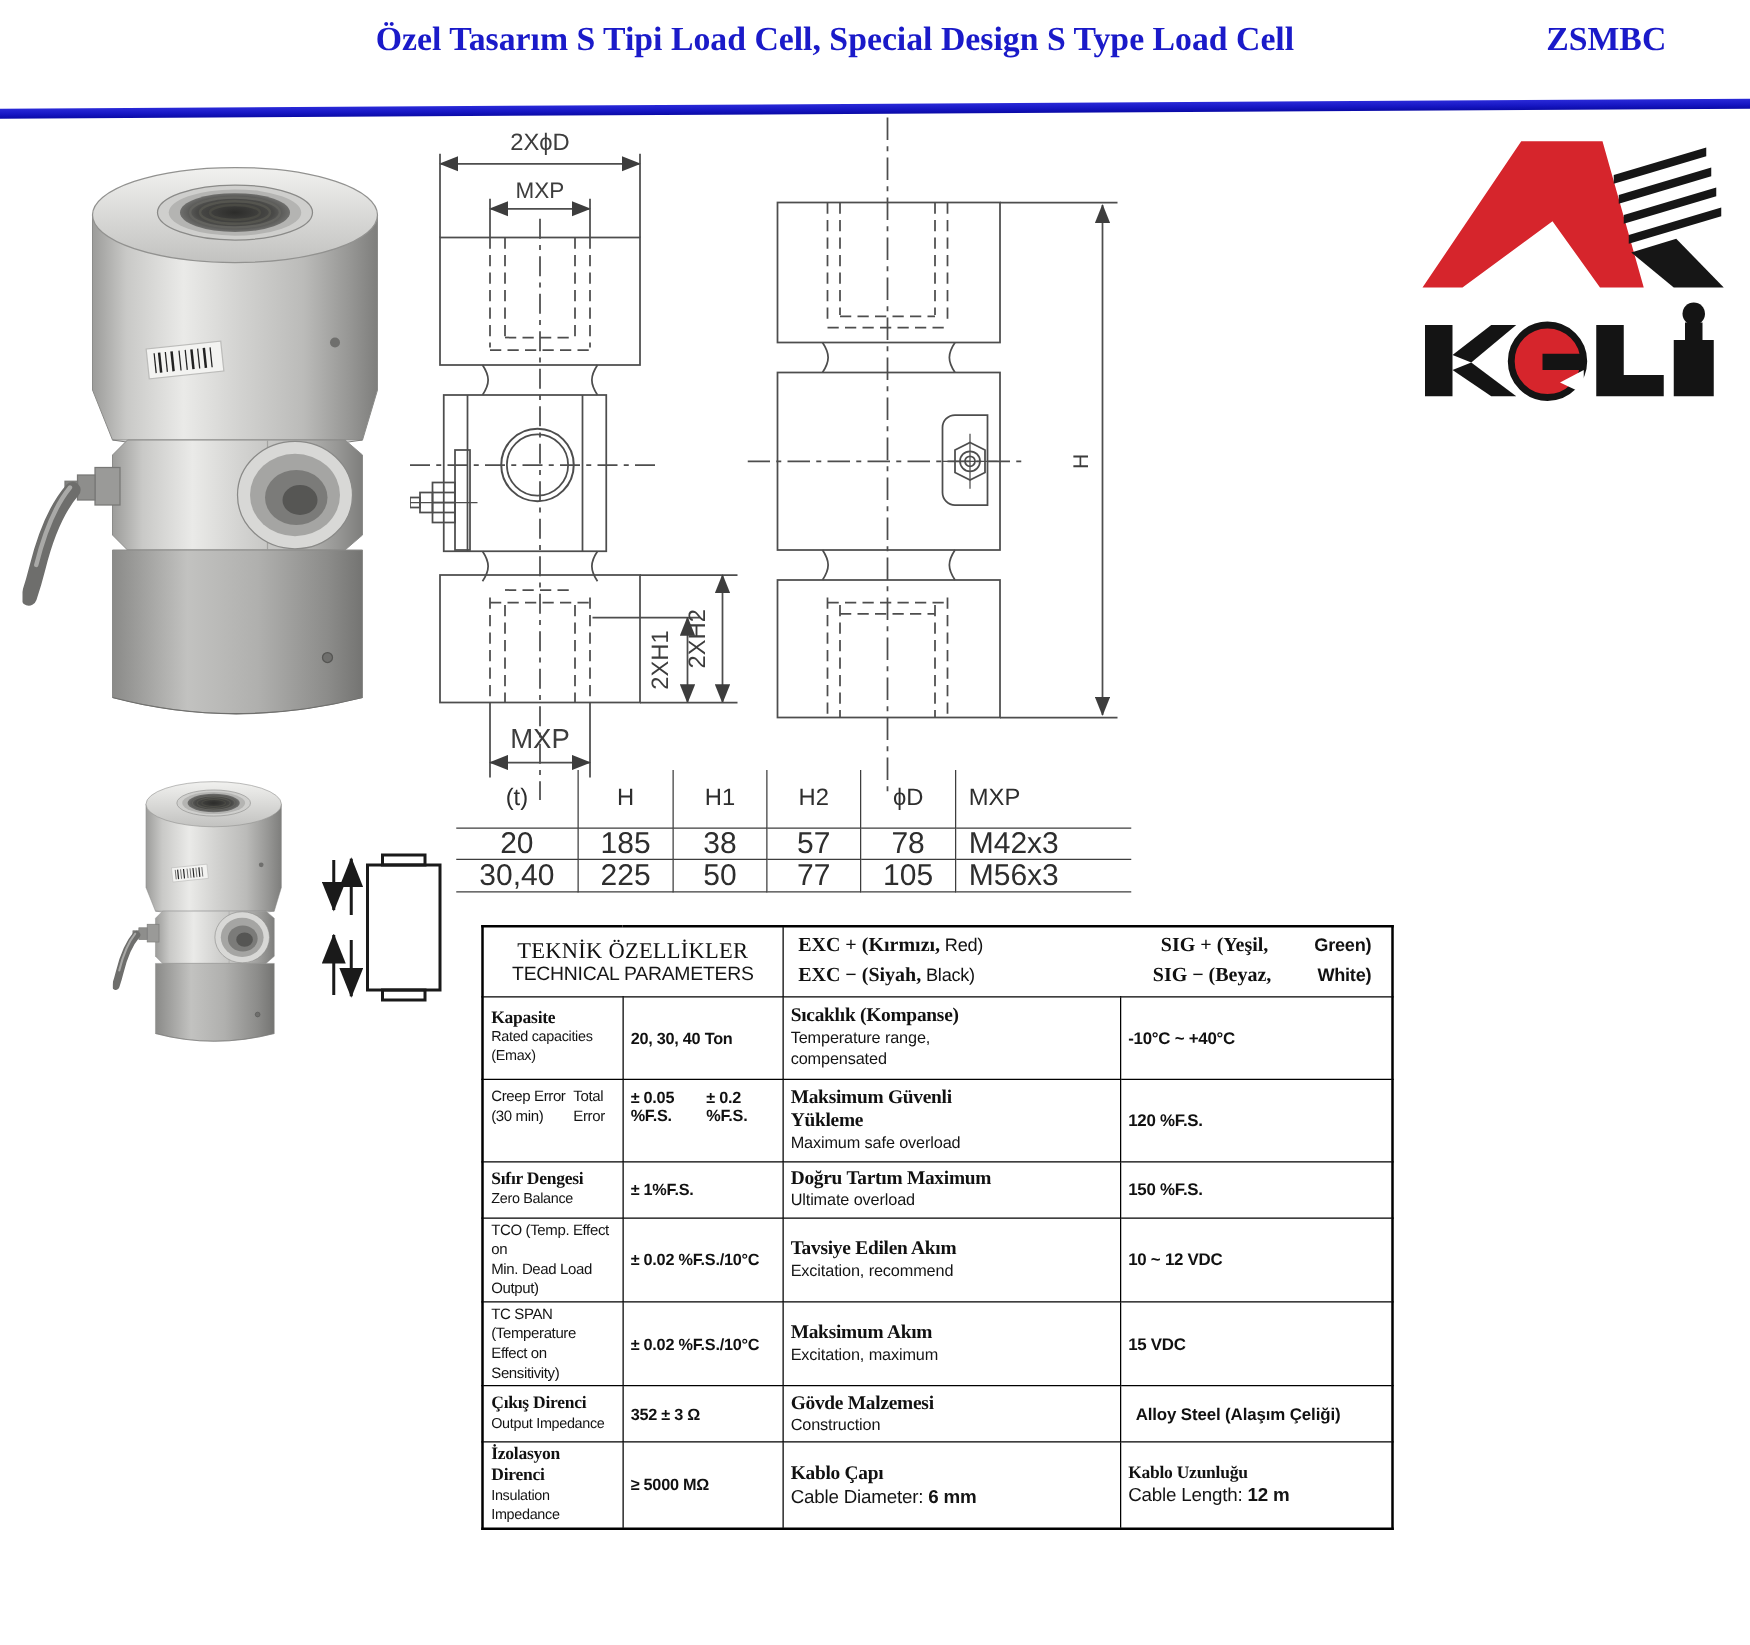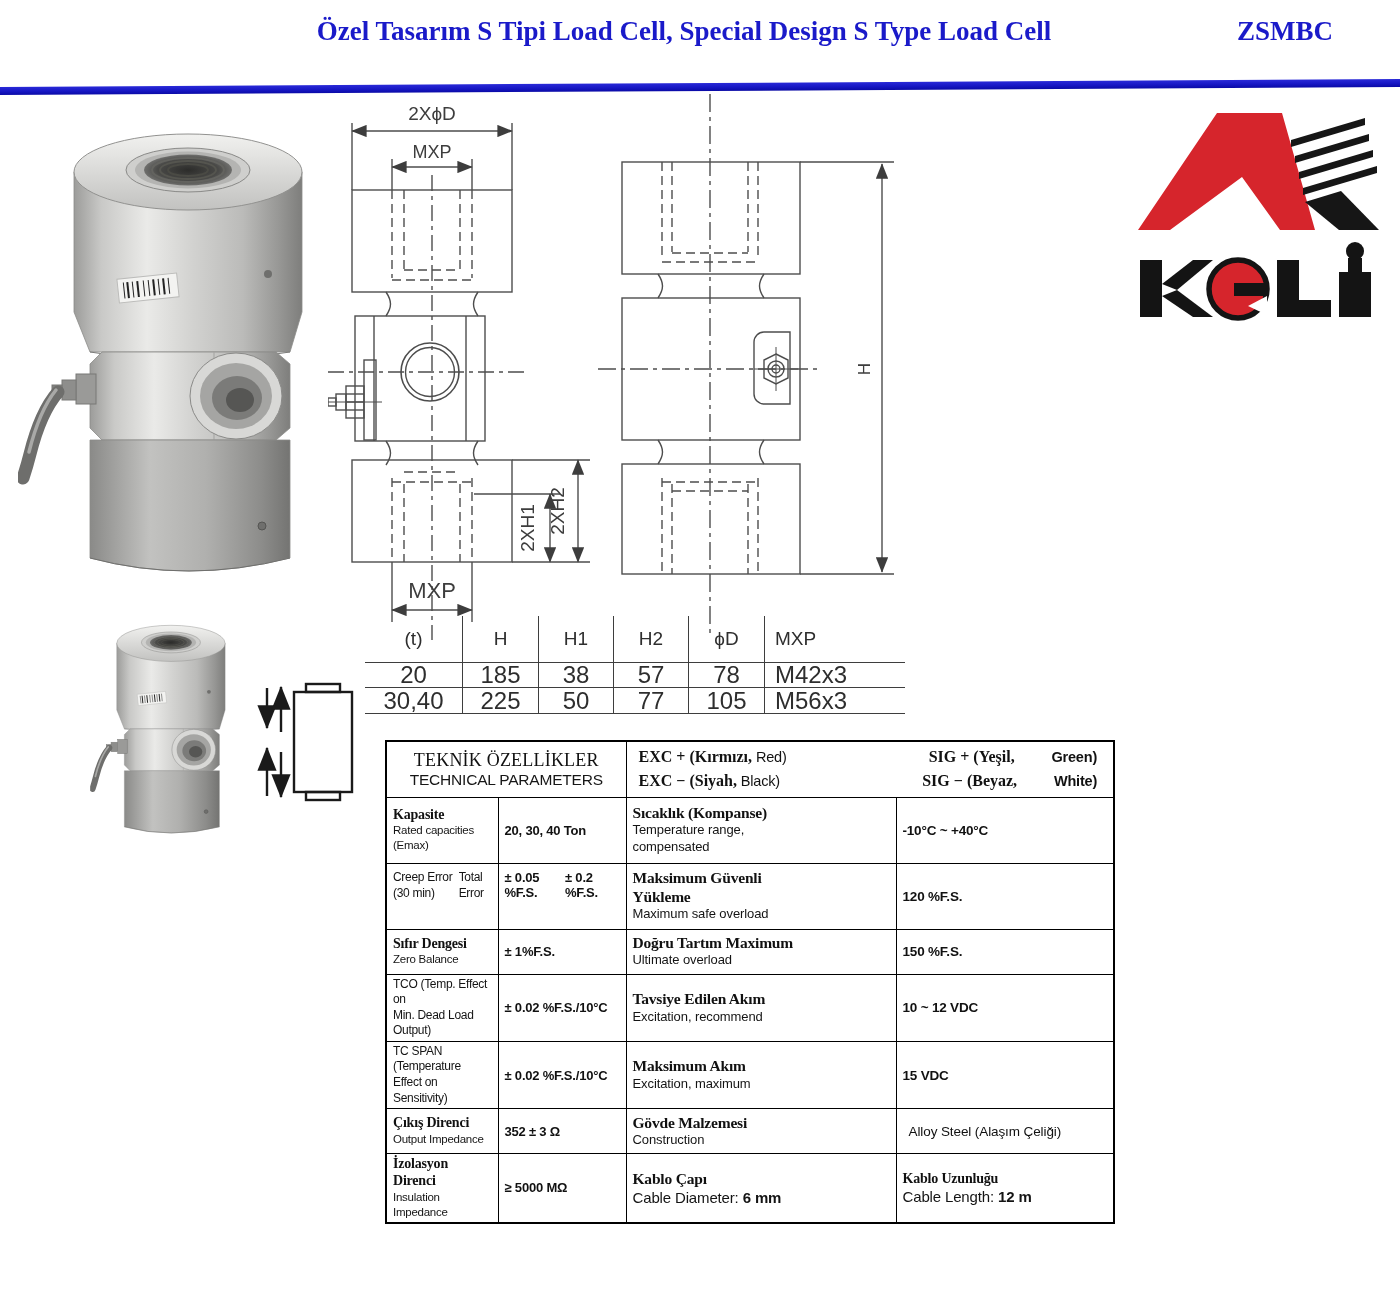--- a/index.html
+++ b/index.html
@@ -1,19 +1,19 @@
 <!DOCTYPE html>
 <html><head>
 <meta charset="utf-8">
 <style>
   html,body{margin:0;padding:0;background:#ffffff;}
   #page{position:relative;width:1400px;height:1316px;background:#fff;overflow:hidden;
         font-family:"Liberation Sans",sans-serif;color:#111;}
   
-  #title{position:absolute;left:144px;top:16px;width:1080px;text-align:center;
+  #title{position:absolute;left:128px;top:16px;width:1080px;text-align:center;
          font-family:"Liberation Serif",serif;font-weight:bold;font-size:27px;color:#1a1ac9;}
   #model{position:absolute;left:1175px;top:16px;width:220px;text-align:center;
          font-family:"Liberation Serif",serif;font-weight:bold;font-size:27px;color:#1a1ac9;}
   #bluebar{position:absolute;left:-6px;top:83px;width:1412px;height:8px;
            background:linear-gradient(180deg,#2a2ad8 0%,#1717c4 55%,#0a0aa6 100%);
            transform:rotate(-0.33deg);}
   
   .abs{position:absolute;}
   svg text{font-family:"Liberation Sans",sans-serif;fill:#3d3d3d;}
   
@@ -39,21 +39,21 @@
   .wt{font-size:14.5px;letter-spacing:-.2px;}
   .wt.b{font-weight:bold;margin-left:33px;}
   .tr-l{font-family:"Liberation Serif",serif;font-weight:bold;font-size:14px;
         letter-spacing:-.2px;white-space:pre-line;line-height:1.2;}
   .c3 .tr-l{font-size:15.5px;}
   .en-l{font-size:11.5px;letter-spacing:-.25px;white-space:pre-line;line-height:1.3;color:#141414;}
   .c3 .en-l{font-size:13px;letter-spacing:-.1px;}
   .plain-l{font-size:12px;letter-spacing:-.3px;white-space:pre-line;line-height:1.3;color:#141414;}
   .val{font-weight:bold;font-size:13px;letter-spacing:-.2px;}
   .c4 .val{font-size:13.5px;}
-  .val.regular{font-weight:normal;padding-left:6px;letter-spacing:-.1px;}
+  .val.regular{font-weight:bold;padding-left:6px;letter-spacing:-.1px;}
   .stackwrap{display:flex;flex-direction:row;justify-content:space-between;height:52px;}
   .pre-b b{font-weight:bold;}
   .c3 .pre-b, .c4 .pre-b{font-size:15px;letter-spacing:-.15px;color:#141414;}
 </style>
 </head>
 <body>
 
 <div id="page">
 
   <svg width="0" height="0" style="position:absolute" aria-hidden="true">

